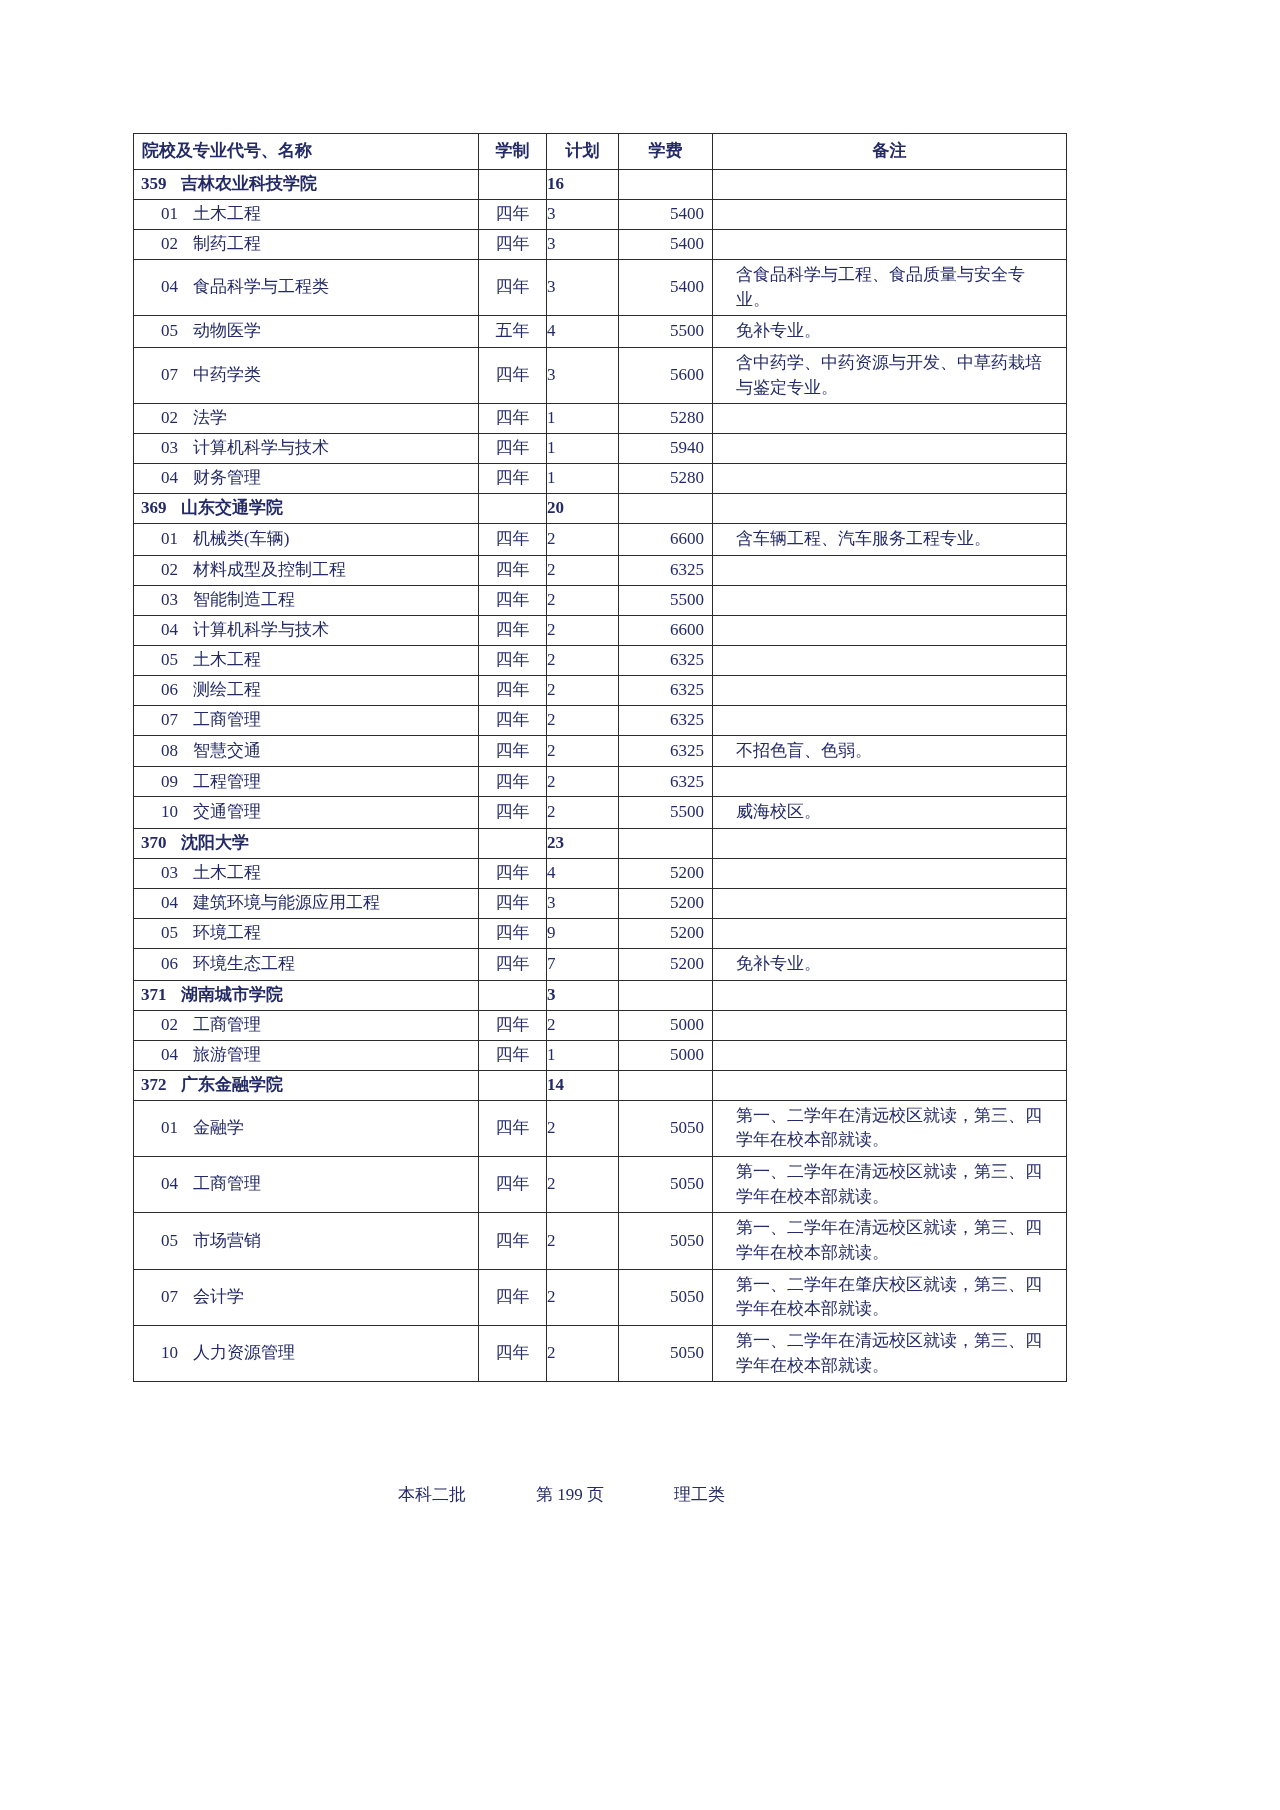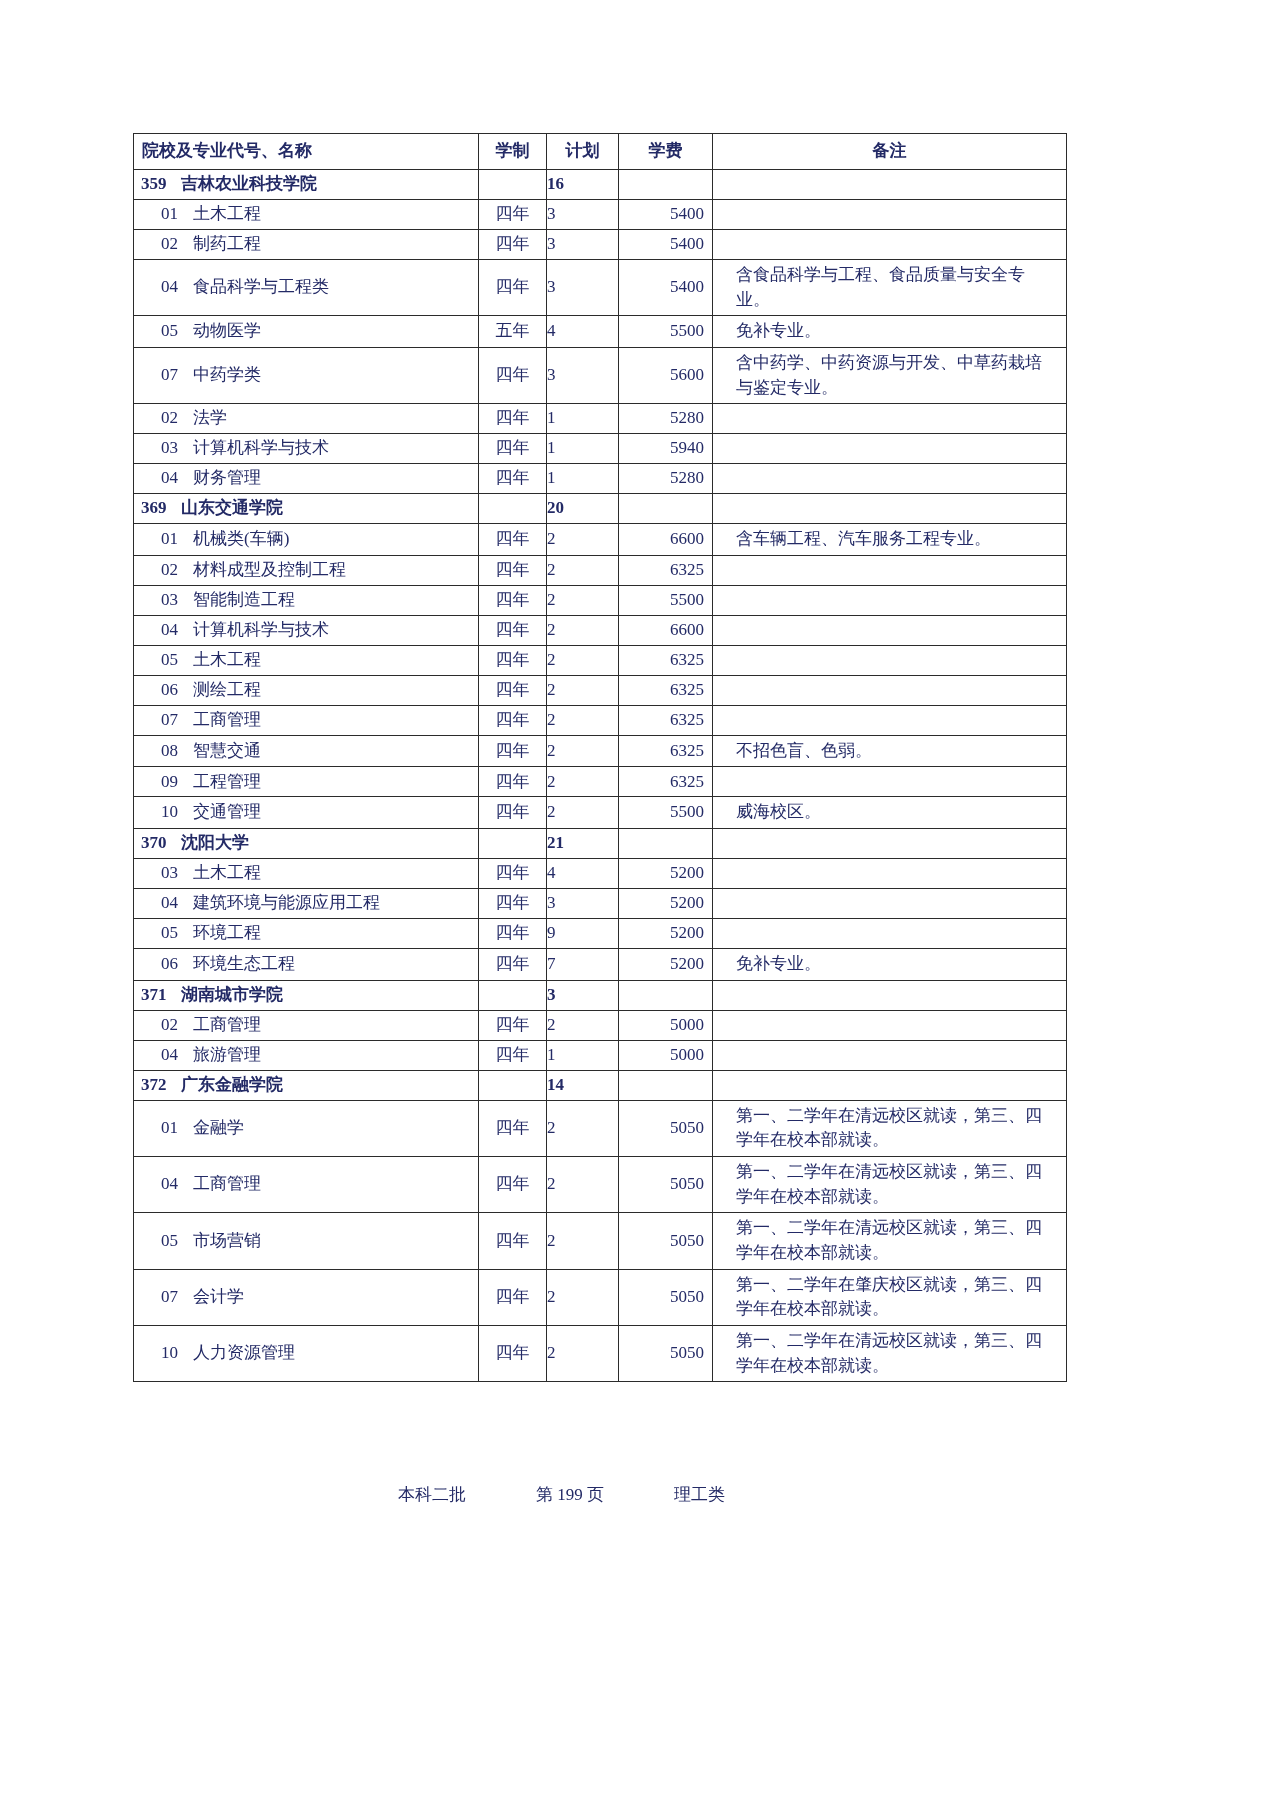--- a/index.html
+++ b/index.html
@@ -208,21 +208,21 @@
         <tr>
           <td class="col-name"><span class="code">10</span><span>交通管理</span></td>
           <td class="col-dur">四年</td>
           <td class="col-plan">2</td>
           <td class="col-fee">5500</td>
           <td class="col-note">威海校区。</td>
         </tr>
         <tr class="school">
           <td class="col-name"><span class="code">370</span><span>沈阳大学</span></td>
           <td class="col-dur"></td>
-          <td class="col-plan">21</td>
+          <td class="col-plan">23</td>
           <td class="col-fee"></td>
           <td class="col-note"></td>
         </tr>
         <tr>
           <td class="col-name"><span class="code">03</span><span>土木工程</span></td>
           <td class="col-dur">四年</td>
           <td class="col-plan">4</td>
           <td class="col-fee">5200</td>
           <td class="col-note"></td>
         </tr>

